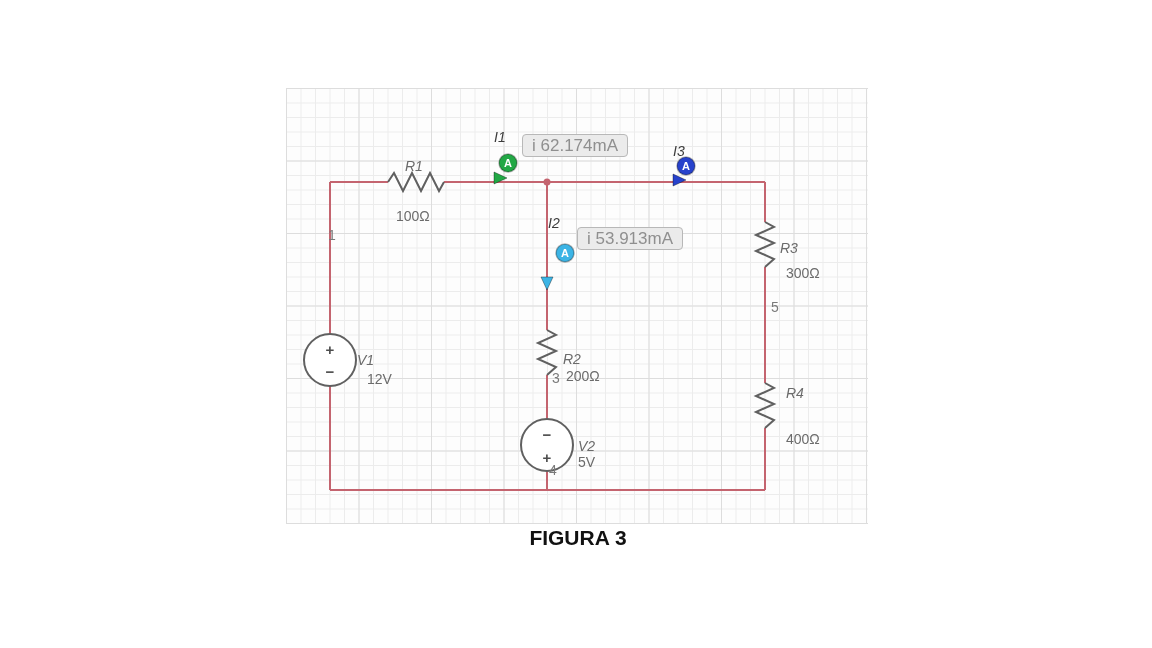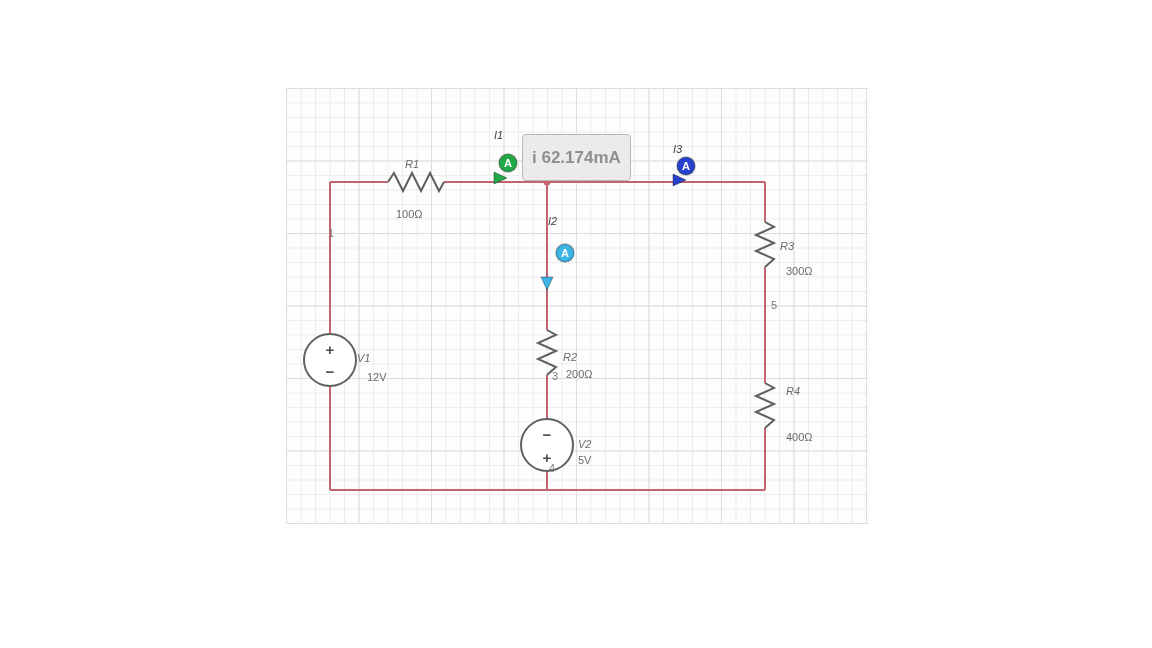--- a/index.html
+++ b/index.html
@@ -24,35 +24,35 @@
   .node-dot    { fill:var(--wire,#c4646f); }
   .badge-i1 { fill:var(--meter-green,#22a845); stroke:rgba(0,0,0,.3); stroke-width:1.5; }
   .badge-i2 { fill:var(--meter-cyan,#3cb4e5);  stroke:rgba(0,0,0,.3); stroke-width:1.5; }
   .badge-i3 { fill:var(--meter-blue,#2742cc);  stroke:rgba(0,0,0,.3); stroke-width:1.5; }
   .badge-text { fill:#ffffff; font-size:11px; font-weight:bold; text-anchor:middle;
                 font-family:"Liberation Sans", sans-serif; }
   .arrow-i1 { fill:var(--meter-green,#22a845); stroke:rgba(0,0,0,.35); stroke-width:1; }
   .arrow-i2 { fill:var(--meter-cyan,#3cb4e5);  stroke:rgba(0,0,0,.35); stroke-width:1; }
   .arrow-i3 { fill:var(--meter-blue,#2742cc);  stroke:rgba(0,0,0,.35); stroke-width:1; }
   .lbl {
-    position:absolute; color:var(--label,#6b6b6b); font-size:11px; line-height:1;
+    position:absolute; color:var(--label,#6b6b6b); font-size:14px; line-height:1;
     white-space:nowrap;
   }
   .lbl.italic { font-style:italic;margin-top:13px; }
   .node-lbl { color:var(--node-label,#7a7a7a); }
   .meter-lbl { font-style:italic; color:#3c3c3c; }
   .sign {
     position:absolute; transform:translate(-50%,-50%); color:#4d4d4d;
     font-size:15px; font-weight:bold; line-height:1;
   }
   .reading {
     position:absolute; background:var(--reading-bg,#ebebeb);
     border:1px solid var(--reading-border,#b8b8b8); border-radius:4px;
     color:var(--reading-text,#8f8f8f); font-size:17px; line-height:21px;
-    padding:12px 9px; white-space:nowrap;font-weight:bold;
+    padding:0 9px; white-space:nowrap;
   }
   .caption {
     position:absolute; left:508px; top:526px; width:140px; text-align:center;
     font-weight:bold; font-size:21px; color:var(--caption-text,#111111);
   }
 </style>
 </head>
 <body>
 
 <div class="page">
@@ -128,15 +128,17 @@
   <span class="sign" style="left:330px;top:349px">+</span>
   <span class="sign" style="left:330px;top:371px">−</span>
   <span class="sign" style="left:547px;top:434px">−</span>
   <span class="sign" style="left:547px;top:457px">+</span>
 
   <div class="lbl meter-lbl" style="left:494px;top:130px">I1</div>
   <div class="lbl meter-lbl" style="left:548px;top:216px">I2</div>
   <div class="lbl meter-lbl" style="left:673px;top:144px">I3</div>
 
   <div class="reading" style="left:522px;top:134px">i 62.174mA</div>
+  <div class="reading" style="left:577px;top:227px">i 53.913mA</div>
 
+  <div class="caption">FIGURA 3</div>
 
 </div>
 
 </body></html>

